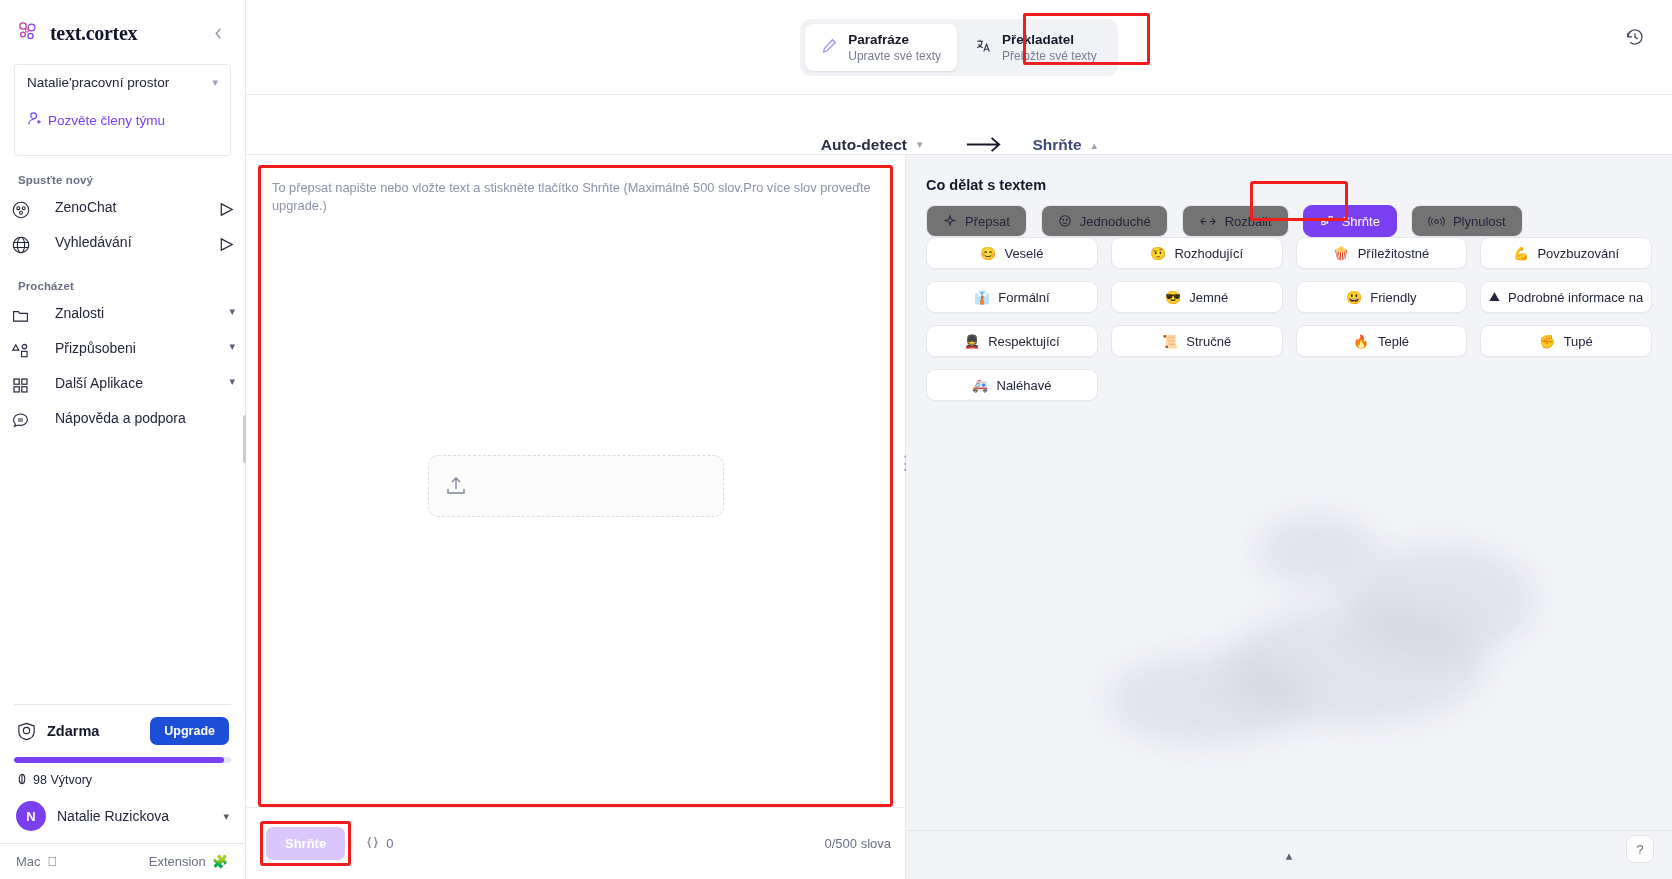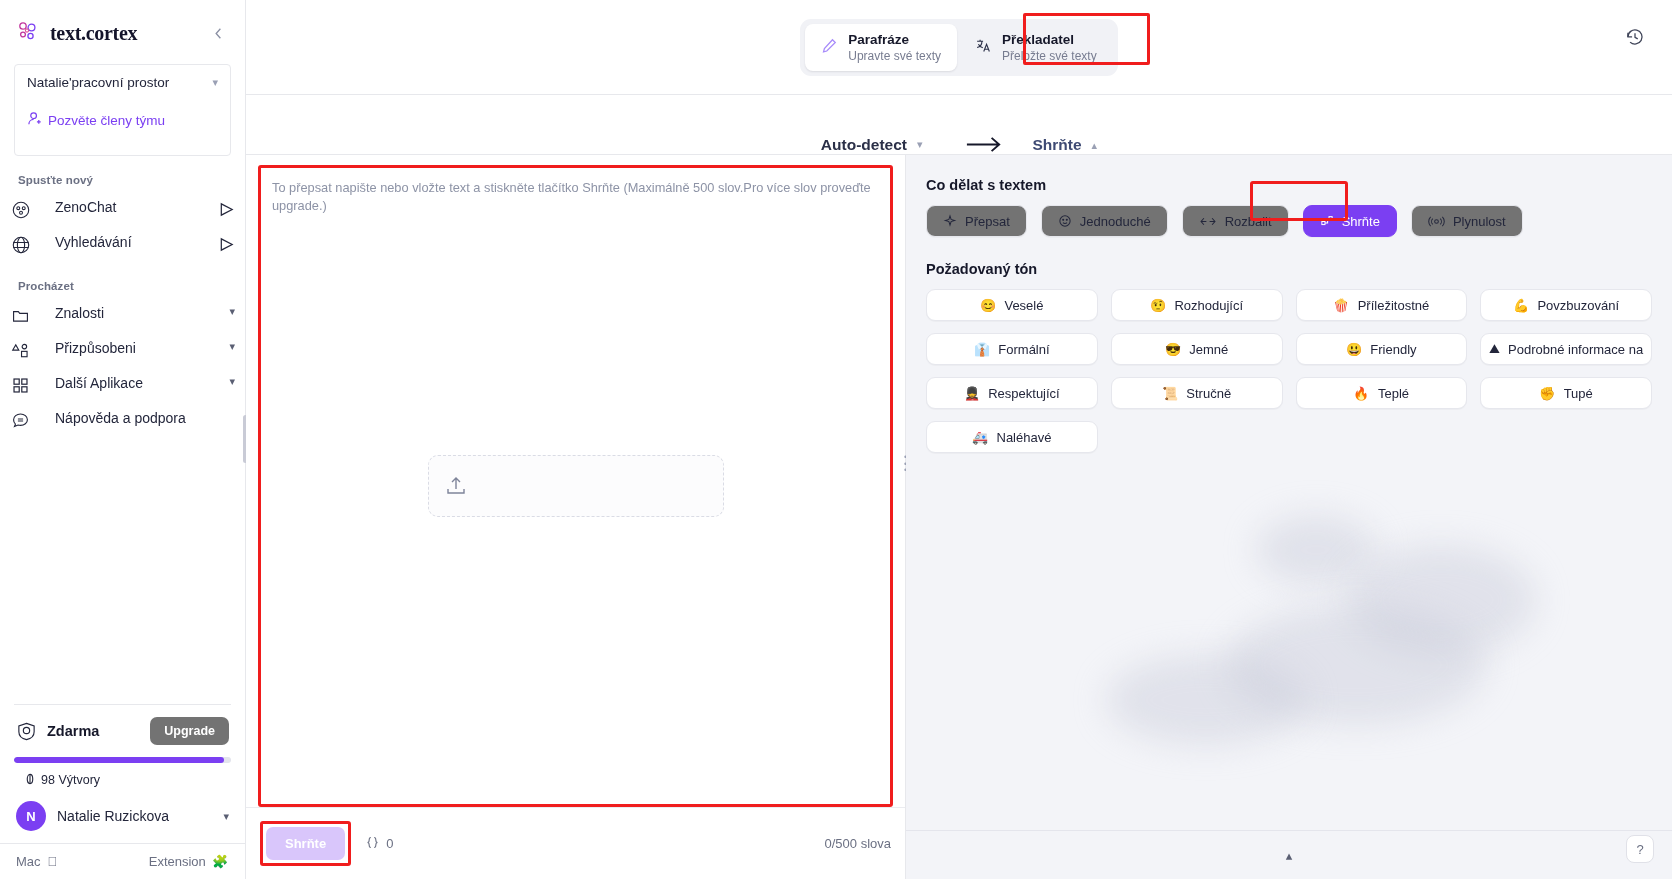--- a/index.html
+++ b/index.html
@@ -63,29 +63,29 @@
 
   .sb-spacer { flex: 1; }
 
   .plan-sep { height:1px; background:#e7e8ec; margin: 0 14px; }
   .plan-row {
     display:flex; align-items:center; gap:10px;
     padding: 12px 16px 10px 16px;
   }
   .plan-name { font-size: 14.5px; font-weight: 600; color:#16182a; flex:1; }
   .upgrade-btn {
-    background:#737373; color:#fff; font-size:12.5px; font-weight:600;
+    background:#1d4ed8; color:#fff; font-size:12.5px; font-weight:600;
     border-radius: 7px; padding: 7px 14px; border:none; cursor:pointer;
   }
   .progress-track {
     height: 6px; border-radius: 4px; background:#e3e4ec;
     margin: 2px 14px 0 14px; position:relative; overflow:hidden;
   }
   .progress-fill { position:absolute; left:0; top:0; bottom:0; background:#7b3ff2; border-radius:4px; }
-  .credits-row { display:flex; align-items:center; gap:5px; padding: 8px 16px 4px 24px; }
+  .credits-row { display:flex; align-items:center; gap:5px; padding: 8px 16px 4px 16px; }
   .credits-text { font-size:12.5px; color:#23263b; }
 
   .user-row { display:flex; align-items:center; gap:11px; padding: 8px 16px 12px 16px; cursor:pointer; }
   .avatar {
     width: 30px; height:30px; border-radius:50%; background:#7b3ff2; color:#fff;
     display:flex; align-items:center; justify-content:center; font-size:13px; font-weight:600;
     flex:0 0 30px;
   }
   .user-name { font-size: 14px; color:#23263b; flex:1; }
 
@@ -570,21 +570,20 @@
                   <circle cx="11" cy="8" r="2.4"></circle>
                   <path d="M6.2 4.2a5.4 5.4 0 0 0 0 7.6M15.8 4.2a5.4 5.4 0 0 1 0 7.6"></path>
                   <path d="M3.4 2a8.6 8.6 0 0 0 0 12M18.6 2a8.6 8.6 0 0 1 0 12"></path>
                 </svg>
               </span>
               <span>Plynulost</span>
             </div>
           </div>
         <div class="action-hl"></div>
 
-        <div class="opt-title second">Požadovaný tón</div>
         <div class="tone-grid" id="tone-grid">
             <div class="tone-btn">
               <span class="tone-emoji">😊</span>
               <span>Veselé</span>
             </div>
             <div class="tone-btn">
               <span class="tone-emoji">🤨</span>
               <span>Rozhodující</span>
             </div>
             <div class="tone-btn">

